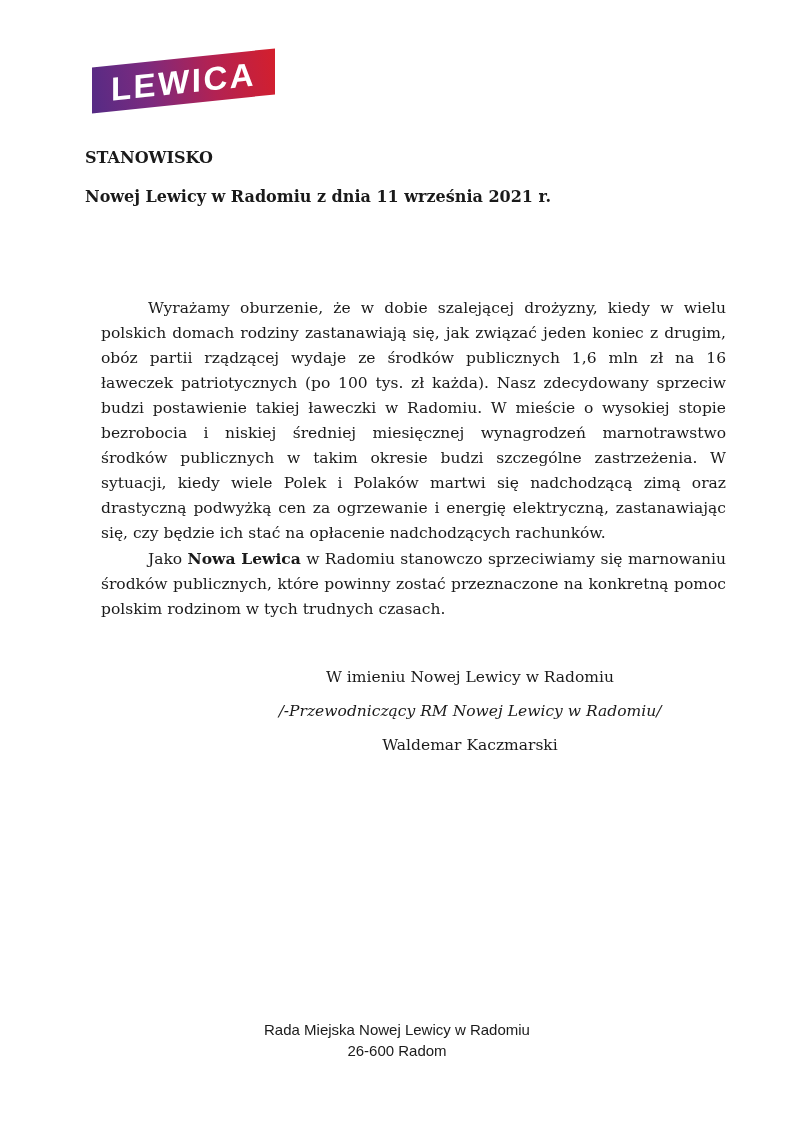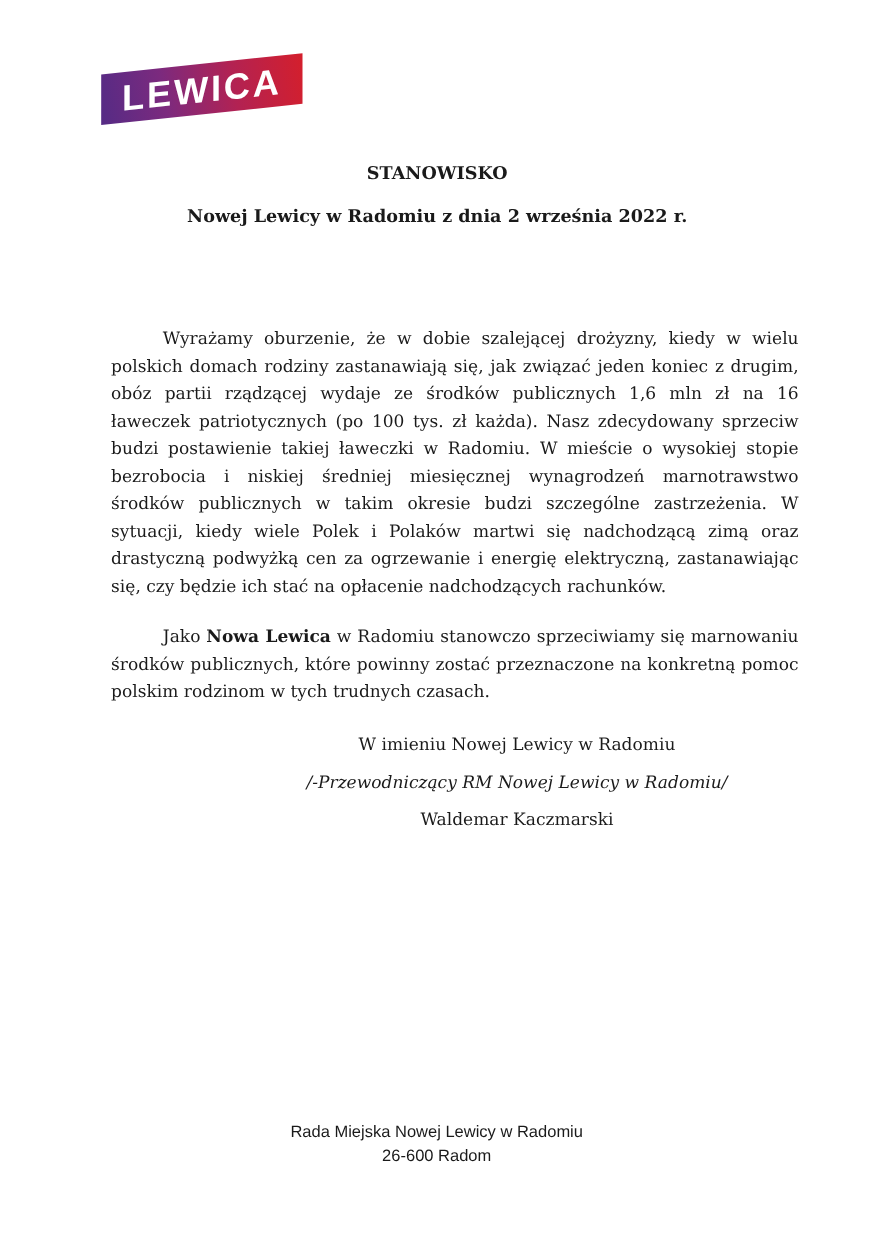--- a/index.html
+++ b/index.html
@@ -36,21 +36,20 @@
     line-height: 1;
     user-select: none;
   }
 
   
   .title-block {
     position: absolute;
     top: 150px;
     left: 85px;
     width: 625px;
-    text-align: center;
   }
   .title-line {
     font-size: 16px;
     font-weight: bold;
     line-height: 16px;
     margin-bottom: 23px;
   }
 
   
   .body-block {
@@ -58,21 +57,21 @@
     top: 296px;
     left: 101px;
     width: 625px;
   }
   .body-block p {
     font-size: 15.5px;
     line-height: 25px;
     text-align: justify;
     text-indent: 47px;
   }
-  .body-block p + p { margin-top: 20px; }
+  .body-block p + p { margin-top: 0; }
   .bold-inline { font-weight: bold; }
 
   
   .signature-block {
     position: absolute;
     top: 660px;
     right: 84px;
     width: 480px;
     text-align: center;
   }
@@ -101,21 +100,21 @@
 <body>
 
 <div class="page">
 
   <div class="logo-banner">
     <span class="logo-text">LEWICA</span>
   </div>
 
   <div class="title-block">
     <div class="title-line">STANOWISKO</div>
-    <div class="title-line">Nowej Lewicy w Radomiu z dnia 2 września 2022 r.</div>
+    <div class="title-line">Nowej Lewicy w Radomiu z dnia 11 września 2021 r.</div>
   </div>
 
   <div class="body-block">
     <p><span>Wyrażamy oburzenie, że w dobie szalejącej drożyzny, kiedy w wielu polskich domach rodziny zastanawiają się, jak związać jeden koniec z drugim, obóz partii rządzącej wydaje ze środków publicznych 1,6 mln zł na 16 ławeczek patriotycznych (po 100 tys. zł każda). Nasz zdecydowany sprzeciw budzi postawienie takiej ławeczki w Radomiu. W mieście o wysokiej stopie bezrobocia i niskiej średniej miesięcznej wynagrodzeń marnotrawstwo środków publicznych w takim okresie budzi szczególne zastrzeżenia. W sytuacji, kiedy wiele Polek i Polaków martwi się nadchodzącą zimą oraz drastyczną podwyżką cen za ogrzewanie i energię elektryczną, zastanawiając się, czy będzie ich stać na opłacenie nadchodzących rachunków.</span></p>
     <p><span>Jako </span><span class="bold-inline">Nowa Lewica</span><span> w Radomiu stanowczo sprzeciwiamy się marnowaniu środków publicznych, które powinny zostać przeznaczone na konkretną pomoc polskim rodzinom w tych trudnych czasach.</span></p>
   </div>
 
   <div class="signature-block">
     <div class="signature-line">W imieniu Nowej Lewicy w Radomiu</div>
     <div class="signature-line italic">/-Przewodniczący RM Nowej Lewicy w Radomiu/</div>

